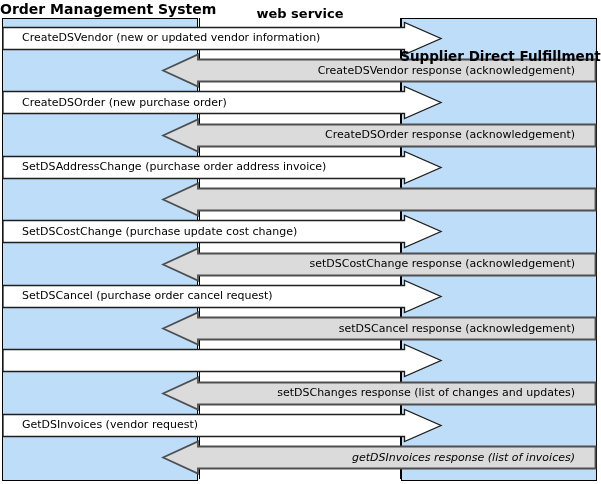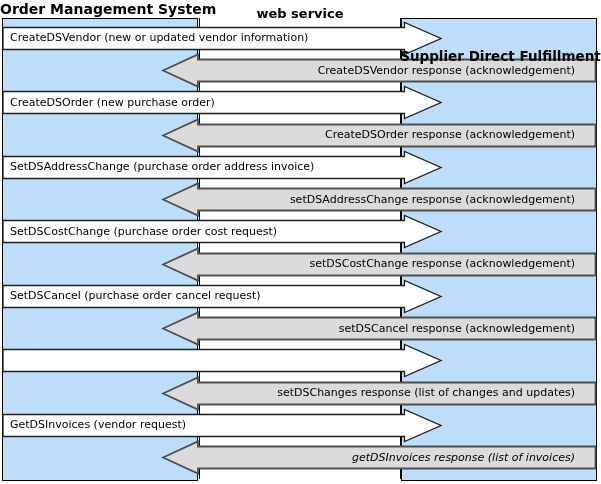--- a/index.html
+++ b/index.html
@@ -38,21 +38,21 @@
   .arrow svg{position:absolute;left:0;top:0;display:block;}
   .arrow .lbl{
     position:absolute;
     top:8.5px;height:18px;line-height:18px;
     font-size:11px;color:#000;
     white-space:nowrap;
     z-index:4;
   }
   .arrow.req{left:2px;width:441px;}
   .arrow.resp{left:161px;width:436px;}
-  .arrow.req .lbl{left:8px;text-align:left;}
+  .arrow.req .lbl{left:20px;text-align:left;}
   .arrow.resp .lbl{right:22px;text-align:right;}
 </style>
 </head>
 <body>
 
 <div id="stage">
   <div id="hdr-left" class="hdr">Order Management System</div>
   <div id="hdr-center" class="hdr">web service</div>
   <div id="hdr-right" class="hdr">Supplier Direct Fulfillment</div>
 
@@ -88,27 +88,26 @@
       <div class="arrow req" style="top: 149.5px;">
         <svg width="441" height="35" viewBox="0 0 441 35">
           <polygon points="1,6.5 402.5,6.5 402.5,1.5 439,17.5 402.5,33.5 402.5,28.5 1,28.5" fill="#FFFFFF" stroke="#1F1F1F" stroke-width="1.3"></polygon>
         </svg>
         <div class="lbl">SetDSAddressChange (purchase order address invoice)</div>
       </div>
       <div class="arrow resp" style="top: 182px;">
         <svg width="436" height="35" viewBox="0 0 436 35">
           <polygon points="434.5,6.5 37,6.5 37,1.5 2,17.5 37,33.5 37,28.5 434.5,28.5" fill="#DBDBDB" stroke="#4F4F4F" stroke-width="1.8"></polygon>
         </svg>
-        <div class="lbl">setDSAddressChange response (acknowledgement)</div>
       </div>
       <div class="arrow req" style="top: 214px;">
         <svg width="441" height="35" viewBox="0 0 441 35">
           <polygon points="1,6.5 402.5,6.5 402.5,1.5 439,17.5 402.5,33.5 402.5,28.5 1,28.5" fill="#FFFFFF" stroke="#1F1F1F" stroke-width="1.3"></polygon>
         </svg>
-        <div class="lbl">SetDSCostChange (purchase order cost request)</div>
+        <div class="lbl">SetDSCostChange (purchase update cost change)</div>
       </div>
       <div class="arrow resp" style="top: 246.5px;">
         <svg width="436" height="35" viewBox="0 0 436 35">
           <polygon points="434.5,6.5 37,6.5 37,1.5 2,17.5 37,33.5 37,28.5 434.5,28.5" fill="#DBDBDB" stroke="#4F4F4F" stroke-width="1.8"></polygon>
         </svg>
         <div class="lbl">setDSCostChange response (acknowledgement)</div>
       </div>
       <div class="arrow req" style="top: 278.5px;">
         <svg width="441" height="35" viewBox="0 0 441 35">
           <polygon points="1,6.5 402.5,6.5 402.5,1.5 439,17.5 402.5,33.5 402.5,28.5 1,28.5" fill="#FFFFFF" stroke="#1F1F1F" stroke-width="1.3"></polygon>

